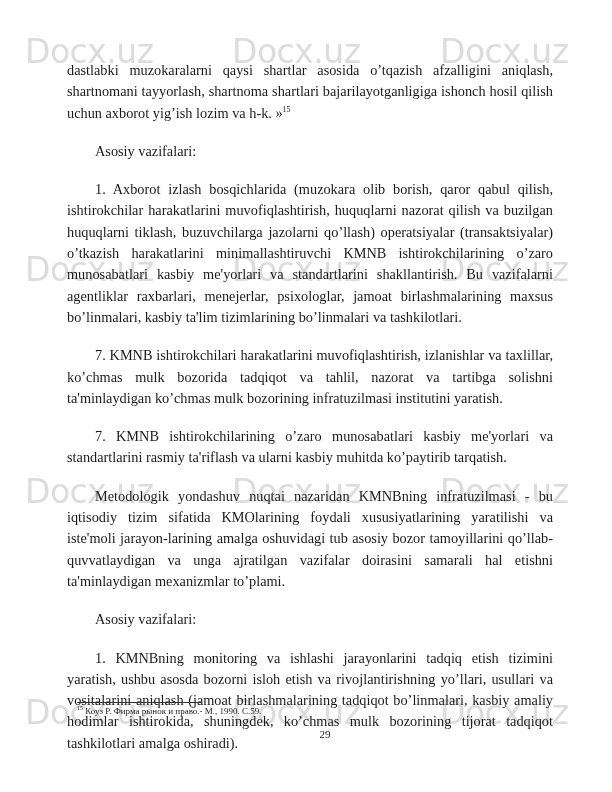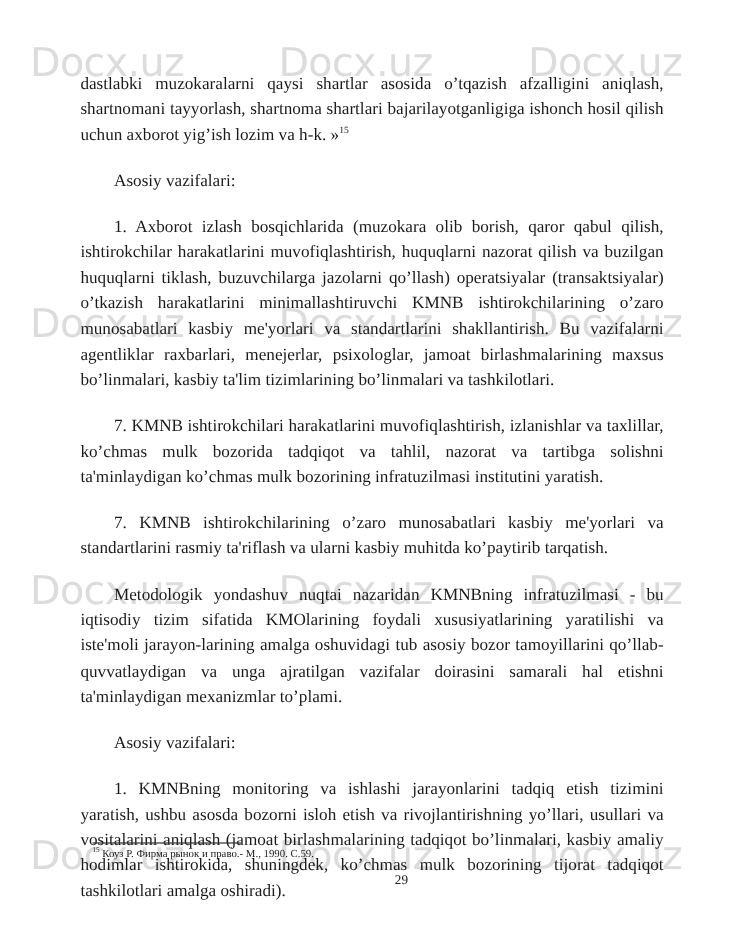--- a/index.html
+++ b/index.html
@@ -6,21 +6,21 @@
   body { width: 612px; height: 792px; position: relative; overflow: hidden; }
   .wm-row { position: absolute; left: 0; width: 612px; height: 30px; text-decoration: underline; }
   .wm { position: absolute; font-family: "DejaVu Sans", sans-serif; font-size: 33px; color: #dcdcdc; letter-spacing: -0.5px; line-height: 30px; white-space: nowrap; }
   .page { position: absolute; left: 50px; top: 43px; width: 520px; font-family: "Liberation Serif", serif; font-size: 14.3px; color: #1a1a1a; }
   .p { text-align: justify; line-height: 21.3px; margin: 17px; }
   .ind { text-indent: 28px; }
   sup { font-size: 8px; vertical-align: super; line-height: 0; }
   .fn-rule { position: absolute; left: 77px; top: 702px; width: 124px; height: 1px; background: #333; }
   .fn { position: absolute; left: 77px; top: 706px; font-family: "Liberation Serif", serif; font-size: 9px; color: #222; white-space: nowrap; }
   .fn sup { font-size: 6px; }
-  .pnum { position: absolute; left: 310px; top: 728px; width: 30px; font-family: "Liberation Serif", serif; font-size: 11px; color: #222; text-align: right; }
+  .pnum { position: absolute; left: 310px; top: 728px; width: 30px; font-family: "Liberation Serif", serif; font-size: 11px; color: #222; text-align: center; }
 </style>
 </head>
 <body>
 
 <div class="wm-row" style="top:37px;">
   <span class="wm" style="left:25px;">Docx.uz</span>
   <span class="wm" style="left:232px;">Docx.uz</span>
   <span class="wm" style="left:440px;">Docx.uz</span>
 </div>
 <div class="wm-row" style="top:255px;">

